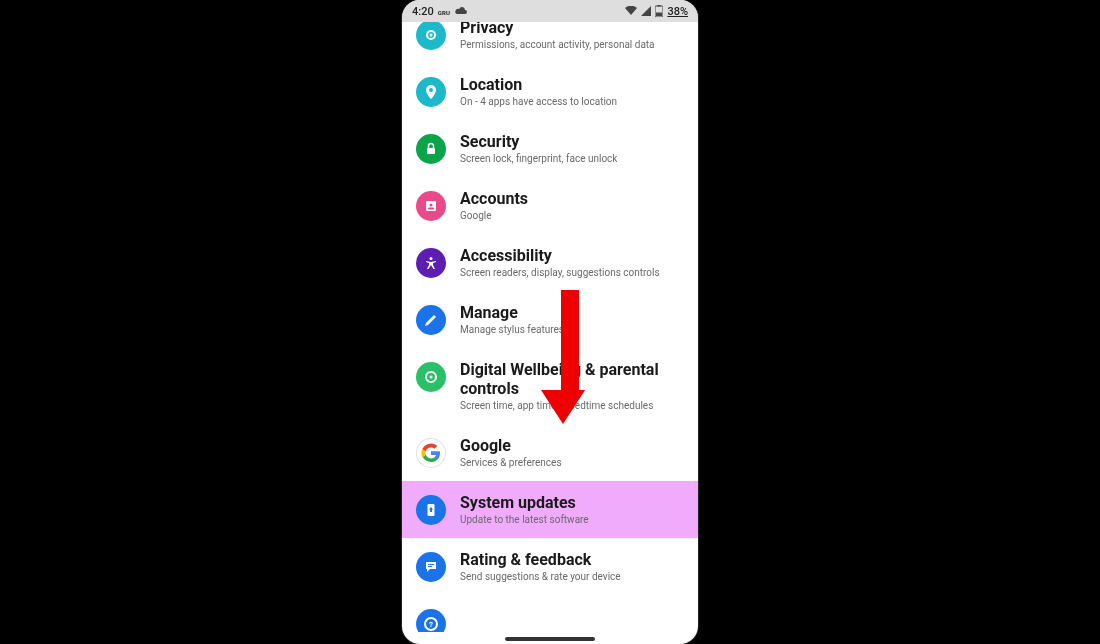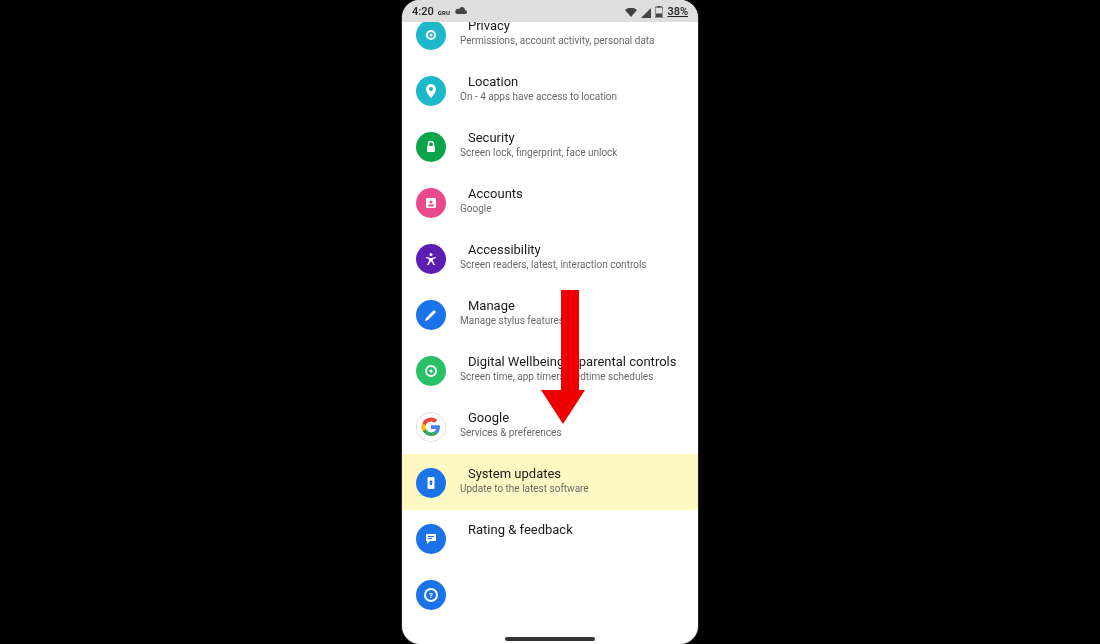--- a/index.html
+++ b/index.html
@@ -28,58 +28,57 @@
     display: flex;
     align-items: center;
     justify-content: space-between;
     padding: 0 10px;
     font-size: 11px;
     color: #222;
     font-weight: 500;
   }
   .sb-left { display:flex; align-items:center; gap:4px; }
   .sb-left .GRU { font-size: 6px; letter-spacing:0.2px; font-weight:700; margin-top:2px;}
-  .sb-right { display:flex; align-items:flex-end; gap:4px;text-decoration:underline; }
+  .sb-right { display:flex; align-items:center; gap:4px;text-decoration:underline; }
   .sb-right svg { display:block; }
   .settings-list {
     height: calc(100% - 22px - 12px);
     overflow: hidden;
     position: relative;
   }
   .scroll-inner {
     position: absolute;
     top: -16px;
     left: 0;
     right: 0;
   }
   .item {
     display: flex;
     align-items: flex-start;
     padding: 12px 14px 12px 14px;
     gap: 14px;
   }
-  .item.highlight { background: #fef9c3; justify-content: flex-end; }
+  .item.highlight { background: #f0abfc; justify-content: flex-end; }
   .icon-circle {
     width: 30px;
     height: 30px;
     border-radius: 50%;
     flex: 0 0 30px;
     display:flex;
     align-items:center;
     justify-content:center;
     margin-top: 2px;
   }
   .icon-circle svg { display:block; }
   .texts { flex:1; min-width:0; }
   .title {
-    font-size: 13px;
+    font-size: 16px;
     color: #1a1a1a;
-    font-weight: 400;
+    font-weight: 700;
     margin-bottom: 1px;
-    margin-left: 8px;
   }
   .subtitle {
     font-size: 10px;
     color: #6a6a6a;
     line-height: 1.3;
   }
   .gesture-bar {
     position:absolute;
     bottom:3px;
     left:50%;
@@ -192,21 +191,21 @@
         </div>
         <div class="item">
           <div class="icon-circle" style="background: rgb(92, 30, 178);">
             <svg width="16" height="16" viewBox="0 0 16 16">
               <circle cx="8" cy="3.5" r="1.5" fill="#fff"></circle>
               <path fill="#fff" d="M3 6l5 1 5-1v1l-3 1v2l2 4h-1.5L8 10l-2.5 4H4l2-4V8L3 7z"></path>
             </svg>
           </div>
           <div class="texts">
             <div class="title">Accessibility</div>
-            <div class="subtitle">Screen readers, latest, interaction controls</div>
+            <div class="subtitle">Screen readers, display, suggestions controls</div>
           </div>
         </div>
         <div class="item">
           <div class="icon-circle" style="background: rgb(26, 115, 232);">
             <svg width="16" height="16" viewBox="0 0 16 16">
               <path fill="#fff" d="M2 14l1-3 8-8 2 2-8 8-3 1z"></path>
             </svg>
           </div>
           <div class="texts">
             <div class="title">Manage</div>
@@ -254,20 +253,21 @@
         <div class="item">
           <div class="icon-circle" style="background: rgb(26, 115, 232);">
             <svg width="16" height="16" viewBox="0 0 16 16">
               <path fill="#fff" d="M3 3h10v7H7l-3 3V10H3z"></path>
               <rect x="5" y="5" width="6" height="1" fill="#1a73e8"></rect>
               <rect x="5" y="7" width="4" height="1" fill="#1a73e8"></rect>
             </svg>
           </div>
           <div class="texts">
             <div class="title">Rating &amp; feedback</div>
+            <div class="subtitle">Send suggestions &amp; rate your device</div>
           </div>
         </div>
         <div class="item">
           <div class="icon-circle" style="background: rgb(26, 115, 232);">
             <svg width="16" height="16" viewBox="0 0 16 16">
               <circle cx="8" cy="8" r="6" fill="none" stroke="#fff" stroke-width="2"></circle>
               <text x="8" y="11" font-size="8" text-anchor="middle" fill="#fff" font-weight="bold">?</text>
             </svg>
           </div>
         </div>

